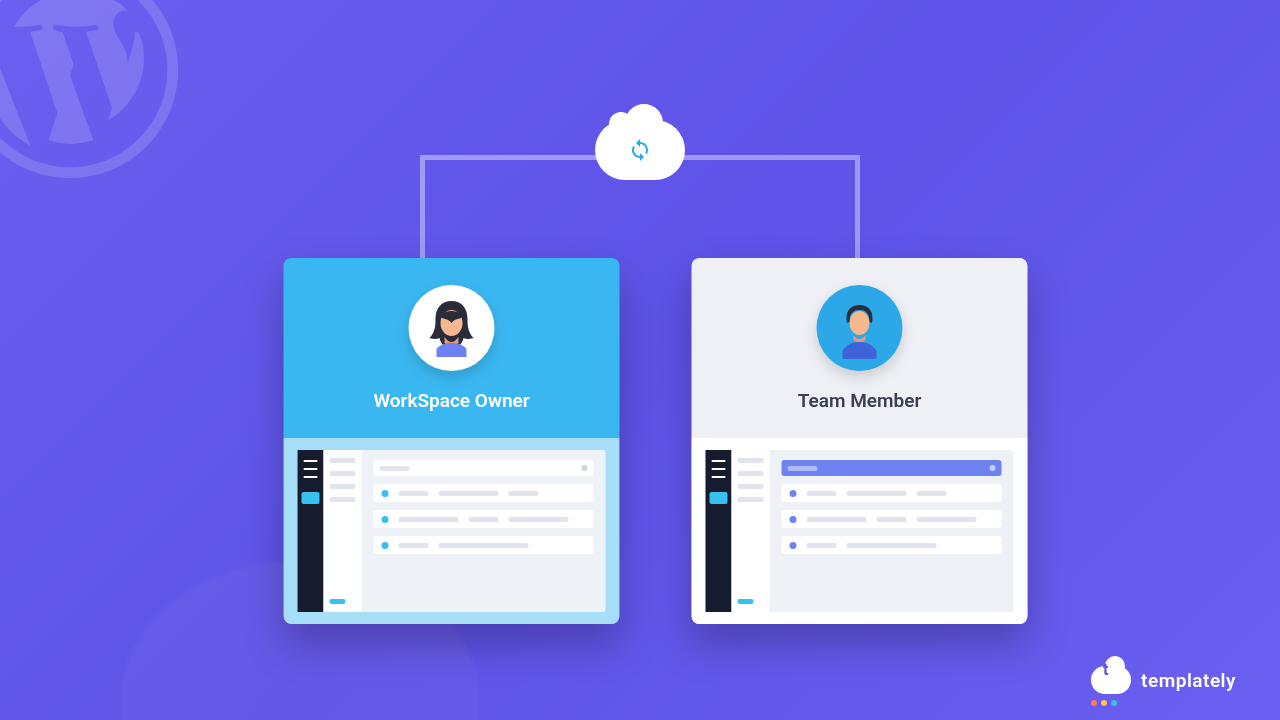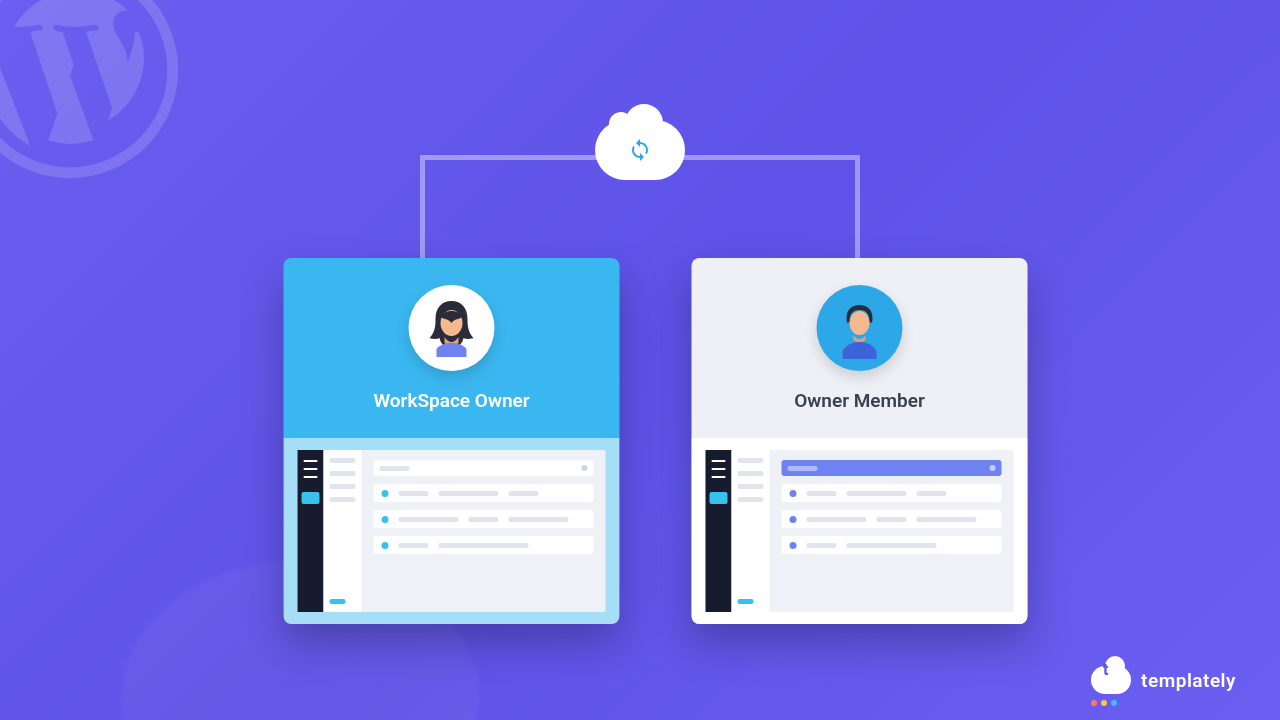--- a/index.html
+++ b/index.html
@@ -319,21 +319,21 @@
     <div class="card-head">
       <div class="avatar">
         <svg width="70" height="70" viewBox="0 0 70 70">
           <circle cx="35" cy="35" r="35" fill="#2CA8E8"></circle>
           <path fill="#2b2c3a" d="M35 12c-8 0-13 5-13 13 0 2 0 3 1 5l2-1c0-9 4-12 10-12s10 3 10 12l2 1c1-2 1-3 1-5 0-8-5-13-13-13z"></path>
           <ellipse fill="#f6b98f" cx="35" cy="30" rx="10" ry="12"></ellipse>
           <path fill="#e89a7b" d="M29 42c2 3 4 4 6 4s4-1 6-4v5c-3 3-9 3-12 0z"></path>
           <path fill="#3e63d8" d="M18 58c4-7 11-9 17-9s13 2 17 9v8H18z"></path>
         </svg>
       </div>
-      <div class="role-label">Owner Member</div>
+      <div class="role-label">Team Member</div>
     </div>
     <div class="card-body">
       <div class="dash">
         <div class="dash-nav-dark">
           <div class="burger"></div>
             <div class="burger"></div>
             <div class="burger"></div>
           <div class="nav-pill"></div>
         </div>
         <div class="dash-nav-light">

